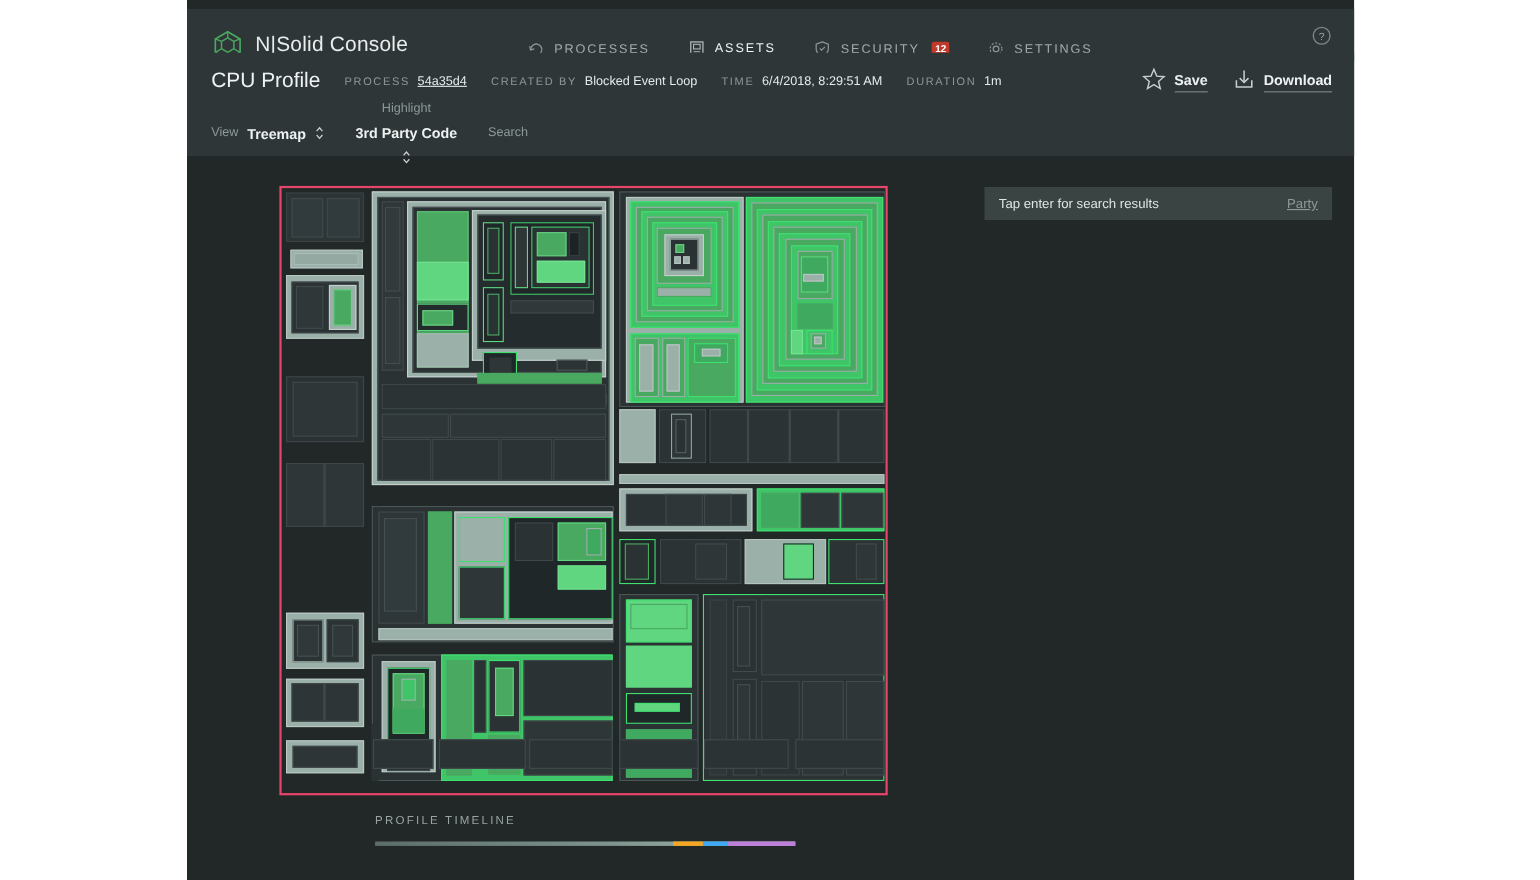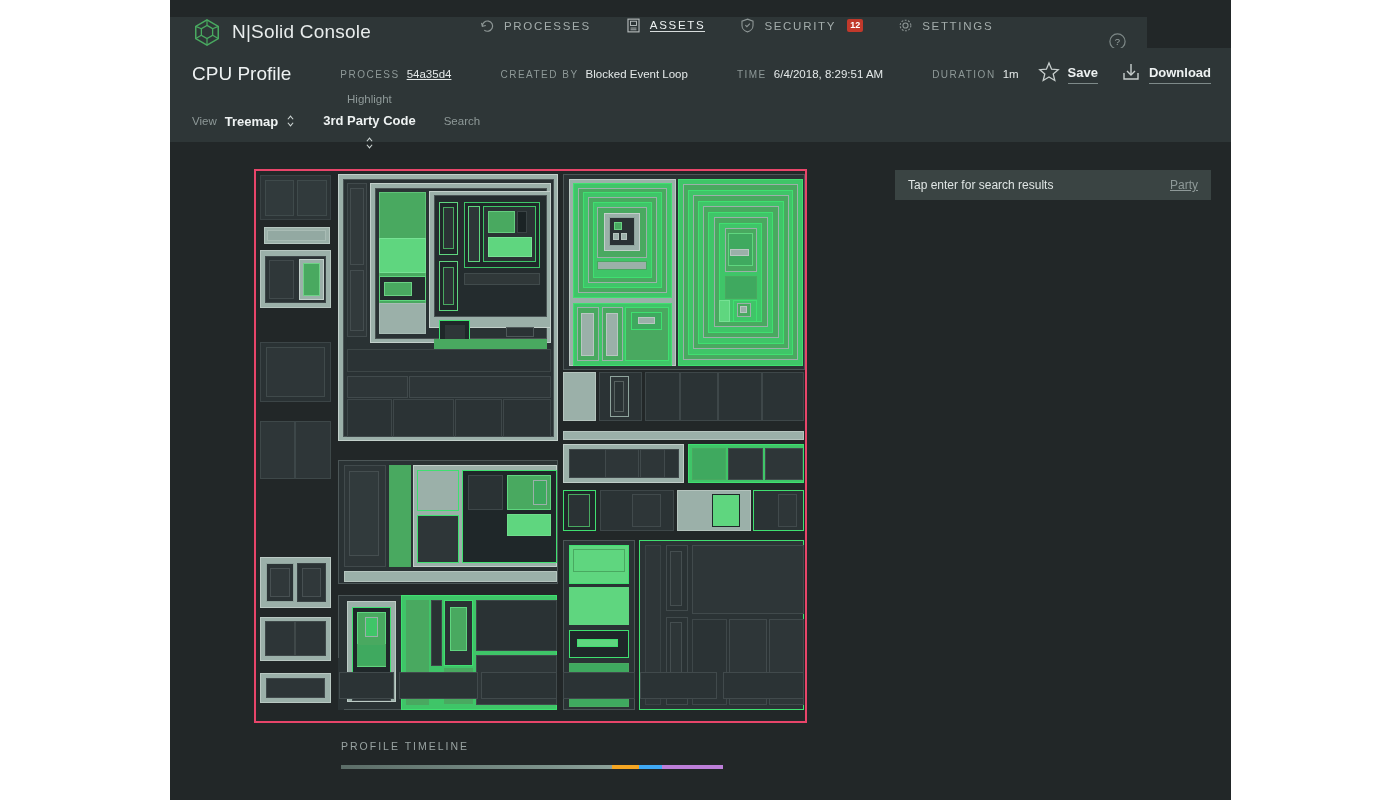--- a/index.html
+++ b/index.html
@@ -11,24 +11,24 @@
   }
   #app {
     position: absolute;
     left: 170px; top: 0;
     width: 1061px; height: 800px;
     background: #222728;
   }
 
   
   .topnav {
-    position: absolute; left: 0; top: 17px;
-    width: 977px; height: 48px;
+    position: absolute; left: 0; top: 8px;
+    width: 1061px; height: 48px;
     background: #2e3637;
-    display: flex; align-items: flex-start;
+    display: flex; align-items: flex-end;
   }
   .brand { display: flex; align-items: center; margin-left: 22px; }
   .logo { width: 30px; height: 30px; display:block; }
   .brand-name {
     color: #e8ecec; font-size: 19px; letter-spacing: .2px;
     margin-left: 10px; font-weight: 400; white-space: nowrap;
   }
   .navitems { display: flex; align-items: center; margin-left: 108px; gap: 34px; }
   .navitem {
     display: flex; align-items: center; gap: 8px;
@@ -54,21 +54,21 @@
     position: absolute; left: 0; top: 48px;
     width: 1061px; height: 52px; background: #2e3637;
     display: flex; align-items: center;
   }
   .page-title {
     color: #eef2f2; font-size: 19px; margin-left: 22px; font-weight: 400;
     white-space: nowrap;
   }
   .meta-group { display: flex; align-items: baseline; margin-left: 22px; gap: 7px; }
   .meta-label {
-    color: #8e9998; font-size: 10px; letter-spacing: 1.5px; white-space: nowrap; margin-left: 27px;
+    color: #8e9998; font-size: 10px; letter-spacing: 1.5px; white-space: nowrap;
   }
   .meta-value {
     color: #e4e9e9; font-size: 11.5px; white-space: nowrap; text-align: right;
   }
   .meta-value.link { text-decoration: underline; cursor: pointer; }
   .actions { position: absolute; right: 20px; top: 12px; display: flex; gap: 22px; align-items:center;}
   .action {
     display: flex; align-items: center; gap: 7px; cursor: pointer;
   }
   .action-label {

